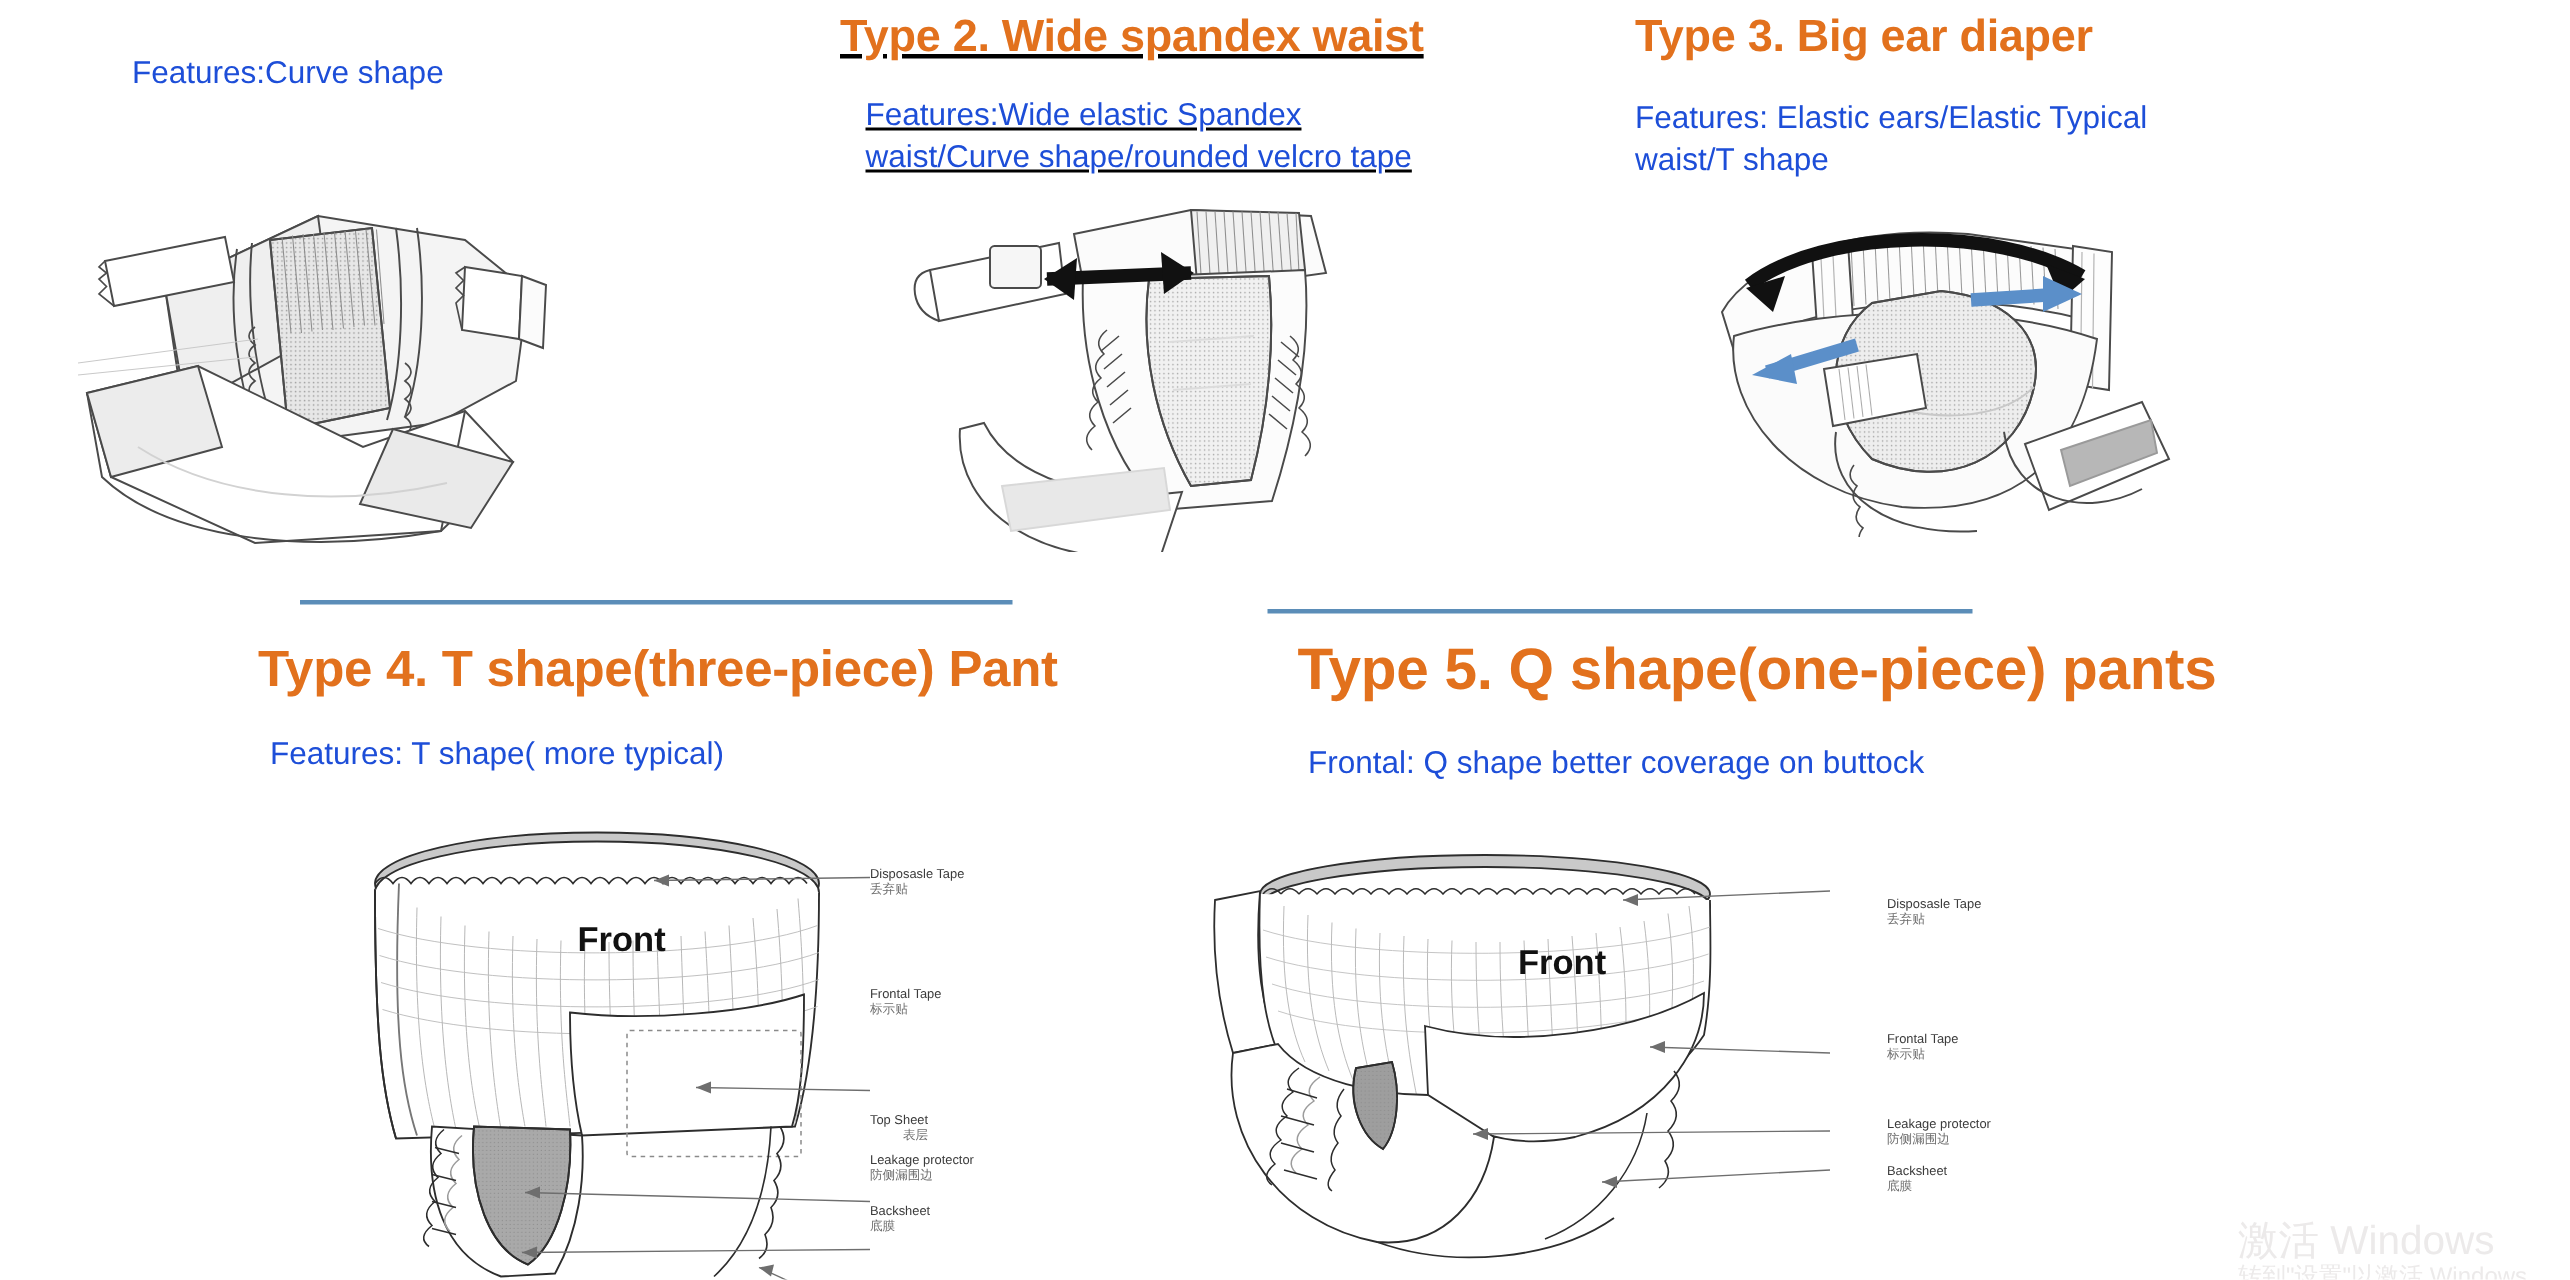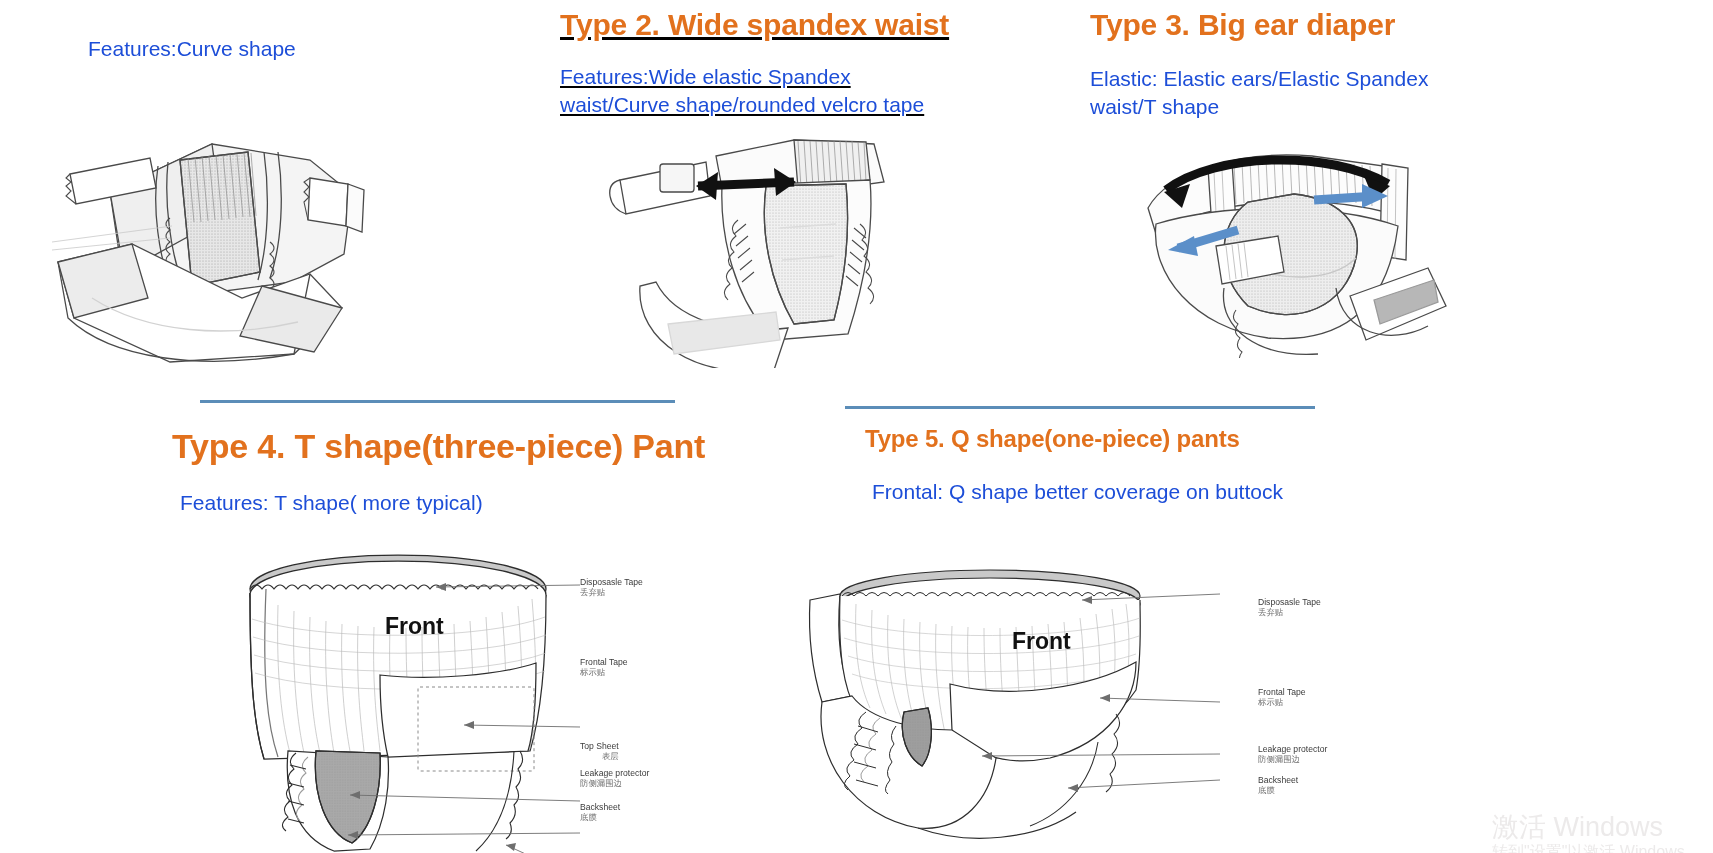--- a/index.html
+++ b/index.html
@@ -125,21 +125,21 @@
       <defs>
         <pattern id="dots1" width="3" height="3" patternUnits="userSpaceOnUse">
           <circle cx="1" cy="1" r="0.55" fill="#9a9a9a"></circle>
         </pattern>
       </defs>
     </svg>
   </div>
 
   <div class="panel" style="left:560px;top:8px;width:470px;text-decoration:underline;">
     <div class="heading">Type 2. Wide spandex waist</div>
-    <div class="features" style="margin-top:22px;">Features:Wide elastic Spandex
+    <div class="features" style="margin-top:22px;margin-left:17px;">Features:Wide elastic Spandex
 waist/Curve shape/rounded velcro tape</div>
   </div>
 
   <div class="art" style="left:598px;top:128px;">
     <svg width="300" height="240" viewBox="0 0 300 240">
       <g fill="none" stroke="#4a4a4a" stroke-width="1.3">
 
         <path d="M118,28 L196,12 L276,16 L286,54 L200,66 L124,60 Z" fill="#fbfbfb"></path>
 
         <path d="M196,12 L268,14 L272,52 L200,60 Z" fill="#f0f0f0"></path>
@@ -193,21 +193,21 @@
       <defs>
         <pattern id="dots2" width="3" height="3" patternUnits="userSpaceOnUse">
           <circle cx="1" cy="1" r="0.5" fill="#a3a3a3"></circle>
         </pattern>
       </defs>
     </svg>
   </div>
 
   <div class="panel" style="left:1090px;top:8px;width:470px;">
     <div class="heading">Type 3. Big ear diaper</div>
-    <div class="features" style="margin-top:24px;">Elastic: Elastic ears/Elastic Spandex
+    <div class="features" style="margin-top:24px;">Features: Elastic ears/Elastic Typical
 waist/T shape</div>
   </div>
 
   <div class="art" style="left:1098px;top:128px;">
     <svg width="350" height="230" viewBox="0 0 350 230">
       <g fill="none" stroke="#4a4a4a" stroke-width="1.3">
 
         <path d="M50,80 C70,44 140,22 214,28 L300,40 L296,86 C220,66 120,68 58,106 Z" fill="#fcfcfc"></path>
         <g stroke="#999" stroke-width="0.7">
           <path d="M120,38 L122,80"></path>
@@ -395,21 +395,21 @@
   <div class="callout" style="left:580px;top:768px;">
     <div>Leakage protector</div>
     <div class="cn">防侧漏围边</div>
   </div>
   <div class="callout" style="left:580px;top:802px;">
     <div>Backsheet</div>
     <div class="cn">底膜</div>
   </div>
 
   <div class="panel" style="left:865px;top:426px;width:560px;">
-    <div class="heading" style="font-size:24px;">Type 5. Q shape(one-piece) pants</div>
+    <div class="heading" style="font-size:39px;">Type 5. Q shape(one-piece) pants</div>
     <div class="features" style="margin-top:26px;margin-left:7px;">Frontal: Q shape better coverage on buttock</div>
   </div>
 
   <div class="art" style="left:800px;top:560px;">
     <svg width="450" height="300" viewBox="0 0 450 300">
       <defs>
         <pattern id="dots5" width="2.6" height="2.6" patternUnits="userSpaceOnUse">
           <circle cx="0.9" cy="0.9" r="0.45" fill="#8d8d8d"></circle>
         </pattern>
       </defs>

